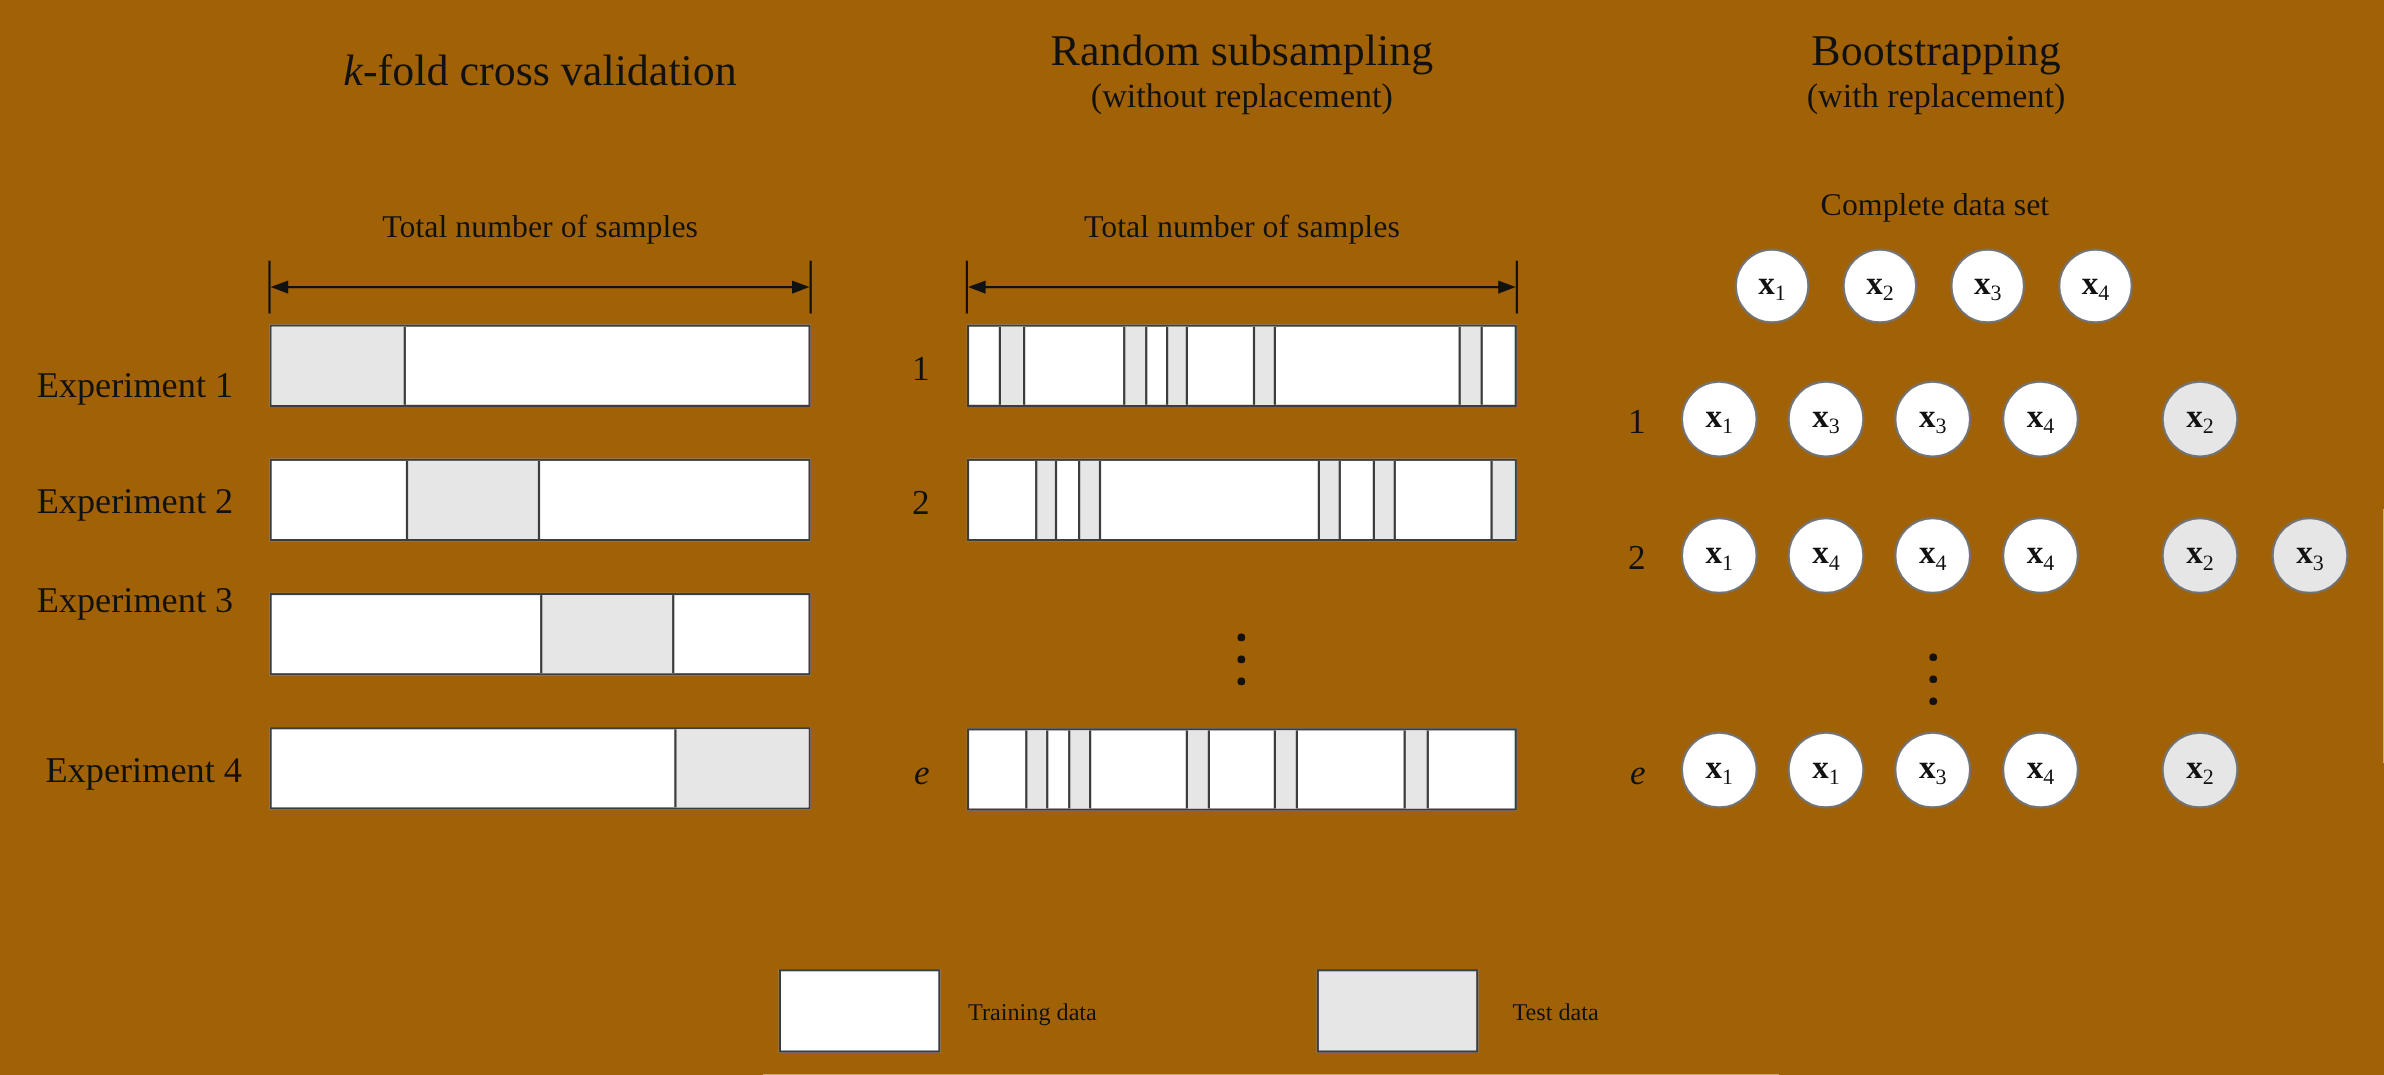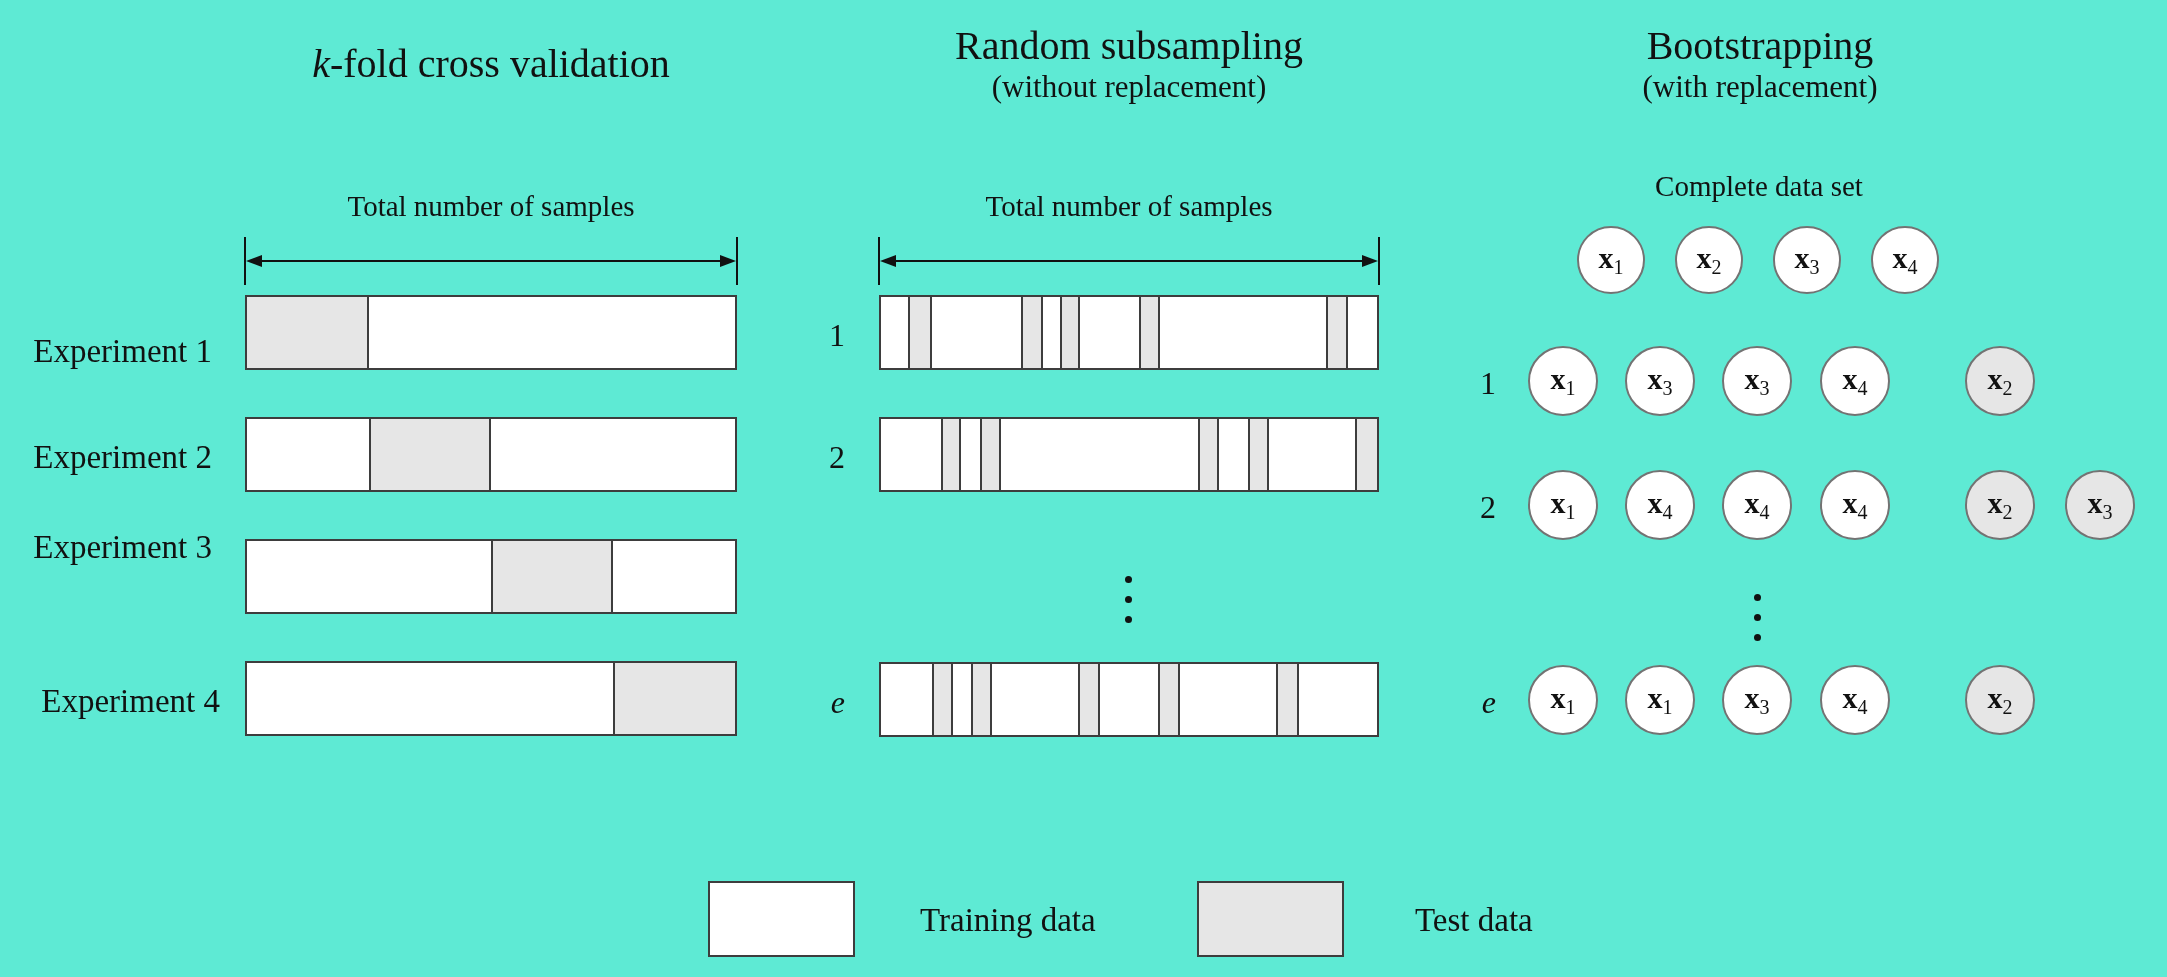--- a/index.html
+++ b/index.html
@@ -1,32 +1,32 @@
 <!DOCTYPE html>
 <html><head>
 <meta charset="utf-8">
 <style>
   html,body{margin:0;padding:0;background:#ffffff;}
   #scene{
     position:relative;
     width:2167px;height:977px;
-    background:#5eead4;
+    background:#a16207;
     font-family:"Liberation Serif","DejaVu Serif",serif;
     color:#111111;
     overflow:hidden;
   }
   .abs{position:absolute;}
   .ctr{transform:translateX(-50%);text-align:center;white-space:nowrap;}
   .vctr{transform:translateY(-50%);white-space:nowrap;}
   .title{font-size:40px;}
   .subtitle{font-size:31px;}
   .axis-label{font-size:29px;}
   .exp-label{font-size:33px;text-align:right;}
   .row-num{font-size:32px;text-align:right;}
-  .legend-label{font-size:33px;margin-left:40px;}
+  .legend-label{font-size:22px;}
   .ital{font-style:italic;}
   .bar{
     position:absolute;
     background:#ffffff;
     border:2px solid #3d3d3d;
     box-sizing:border-box;
   }
   .seg{
     position:absolute;top:0;bottom:0;
     background:#e6e6e6;

